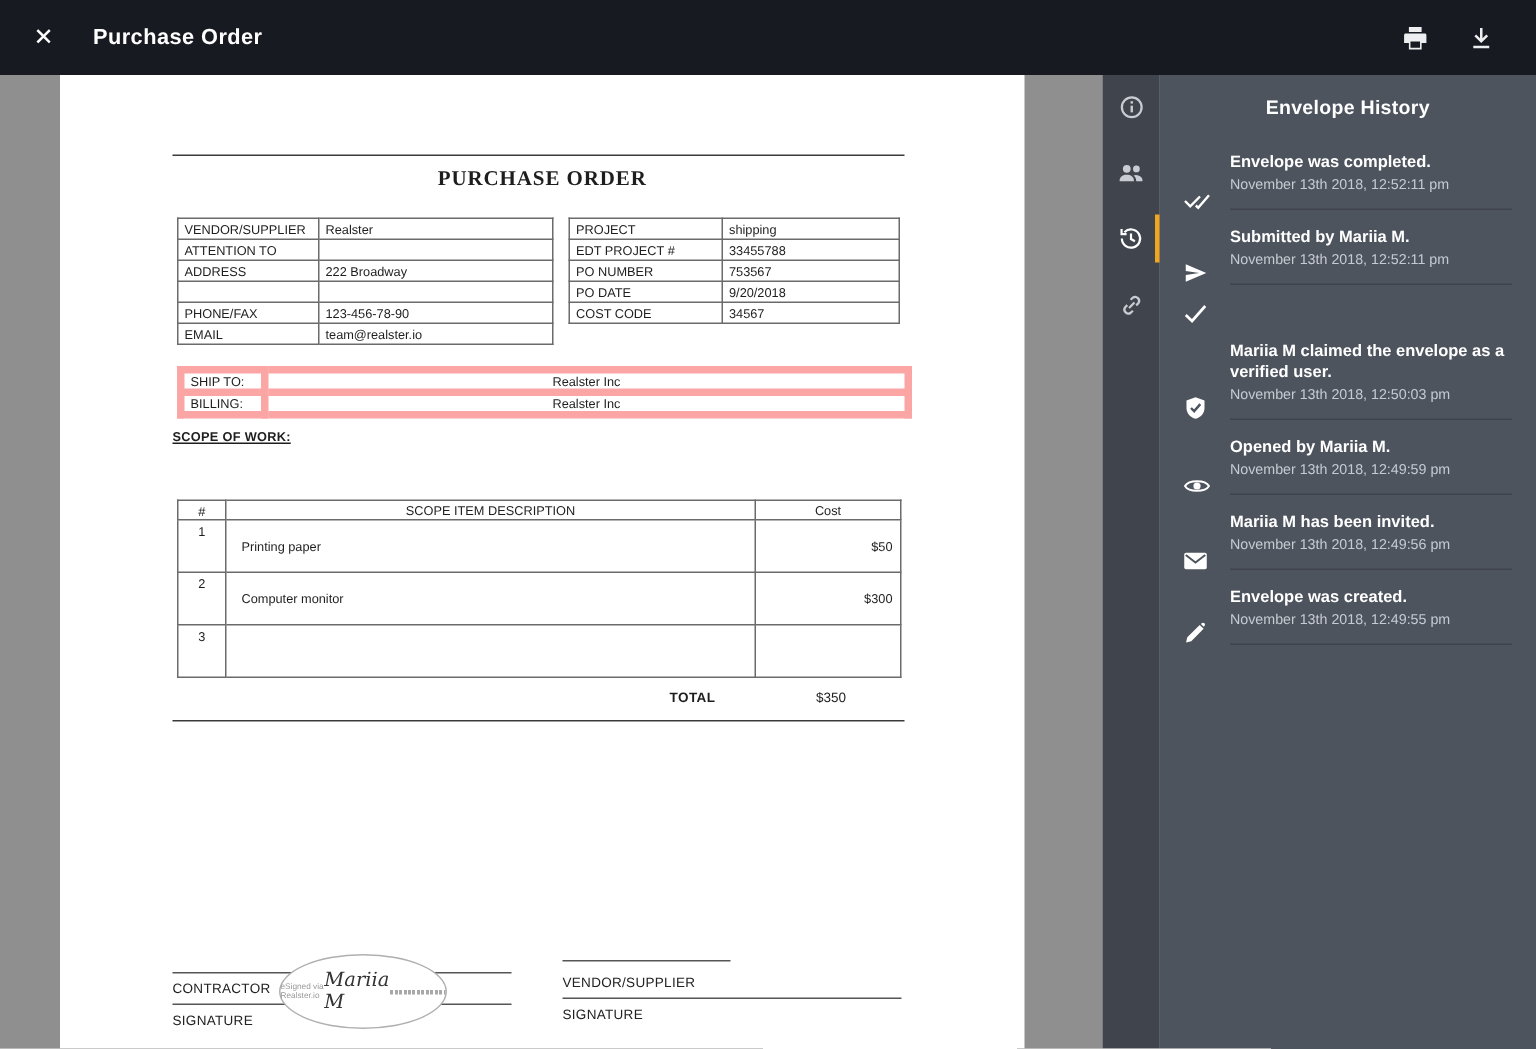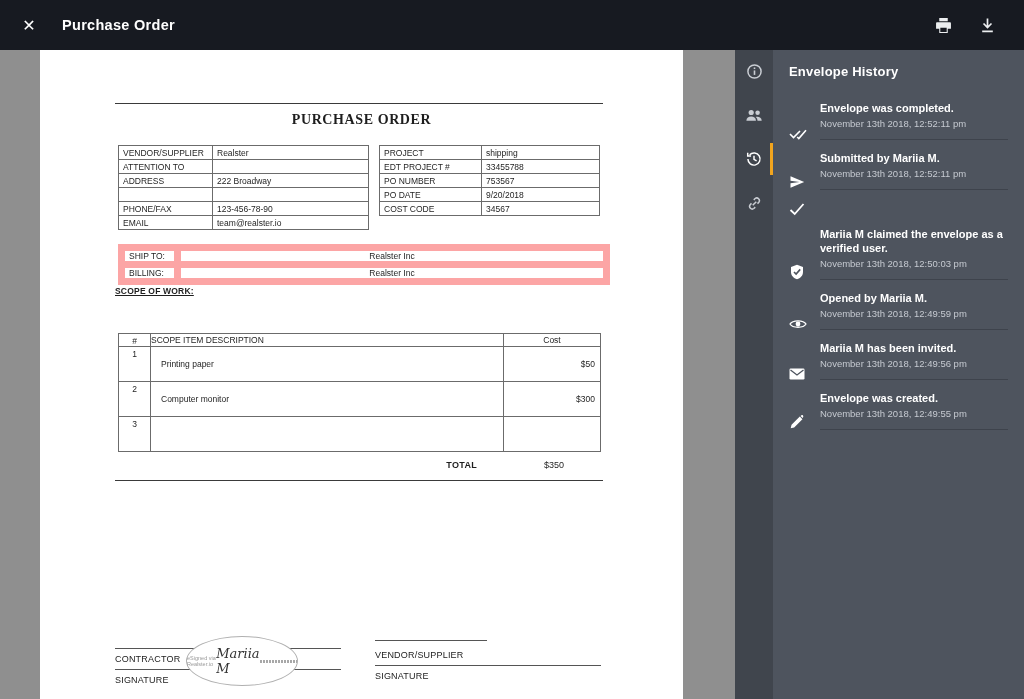--- a/index.html
+++ b/index.html
@@ -23,21 +23,21 @@
 
   
   .icon-strip { width: 38px; background: #40454d; display: flex; flex-direction: column; align-items: center; gap: 2px; }
   .strip-btn { position: relative; width: 38px; height: 42px; background: none; border: none; color: #c9cdd3;
                display: flex; align-items: center; justify-content: center; cursor: pointer; }
   .strip-btn.active { color: #ffffff; }
   .strip-btn.active::after { content: ""; position: absolute; right: 0; top: 5px; bottom: 5px; width: 3px; background: #f2a51e; }
 
   
   .history-panel { flex: 1; background: #4e545e; color: #fff; padding: 14px 16px 0 16px; overflow: hidden; }
-  .panel-title { font-size: 13px; font-weight: bold; margin-bottom: 22px; letter-spacing: .2px; }
+  .panel-title { font-size: 13px; font-weight: bold; margin-bottom: 22px; letter-spacing: .2px; text-align: center; }
   .entry { display: flex; margin-bottom: 11px; align-items: flex-end; }
   .entry-icon { width: 31px; flex: none; color: #fff; padding-top: 1px; }
   .entry-body { flex: 1; min-width: 0; }
   .entry-msg { font-size: 11px; font-weight: bold; line-height: 14px; }
   .entry-date { font-size: 9.5px; color: #c6cad1; margin-top: 3px; line-height: 12px; }
   .entry-divider { height: 1px; background: #3e434c; margin-top: 9px; }
 
   
   .hr { position: absolute; background: #3a3a3a; height: 1px; }
   .hr-top { left: 75px; top: 53px; width: 488px; }
@@ -47,21 +47,21 @@
 
   .info-tables { position: absolute; left: 78px; top: 95px; display: flex; gap: 10px; align-items: flex-start; }
   table { border-collapse: collapse; }
   .info-table td { border: 1px solid #6b6b6b; font-size: 8.5px; height: 14px; padding: 0 4px; white-space: nowrap; }
   .t-left .lbl { width: 94px; }
   .t-left .val { width: 156px; }
   .t-right .lbl { width: 102px; }
   .t-right .val { width: 118px; }
 
   .ship-table { position: absolute; left: 78px; top: 194px; }
-  .ship-table td { border: 7px solid #fca5a5; font-size: 8.5px; height: 15px; padding: 0 4px; }
+  .ship-table td { border: 5px solid #fca5a5; font-size: 8.5px; height: 15px; padding: 0 4px; }
   .ship-table .lbl { width: 56px; }
   .ship-table .val { width: 429px; text-align: center; }
 
   .scope-heading { position: absolute; left: 75px; top: 236px; font-size: 8.5px; font-weight: bold; text-decoration: underline; letter-spacing: .2px; }
 
   .scope-table { position: absolute; left: 78px; top: 283px; }
   .scope-table th, .scope-table td { border: 1px solid #6b6b6b; font-size: 8.5px; font-weight: normal; }
   .scope-table th { height: 13px; text-align: center; }
   .scope-table td { height: 35px; }
   .col-num  { width: 32px; text-align: center; vertical-align: top; padding-top: 2px; }
@@ -185,21 +185,21 @@
             </tr>
       </tbody>
         </table>
 
       <div class="scope-heading">SCOPE OF WORK:</div>
 
       <table class="scope-table">
         <tbody>
             <tr>
           <th class="col-num">#</th>
-          <th class="col-desc" style="text-align:left;padding-left:0;">SCOPE ITEM DESCRIPTION</th>
+          <th class="col-desc" style="text-align:center;padding-left:0;">SCOPE ITEM DESCRIPTION</th>
           <th class="col-cost" style="text-align:center;padding-right:0;">Cost</th>
         </tr>
         <tr>
           <td class="col-num">1</td>
           <td class="col-desc">Printing paper</td>
           <td class="col-cost">$50</td>
         </tr>
         <tr>
           <td class="col-num">2</td>
           <td class="col-desc">Computer monitor</td>

